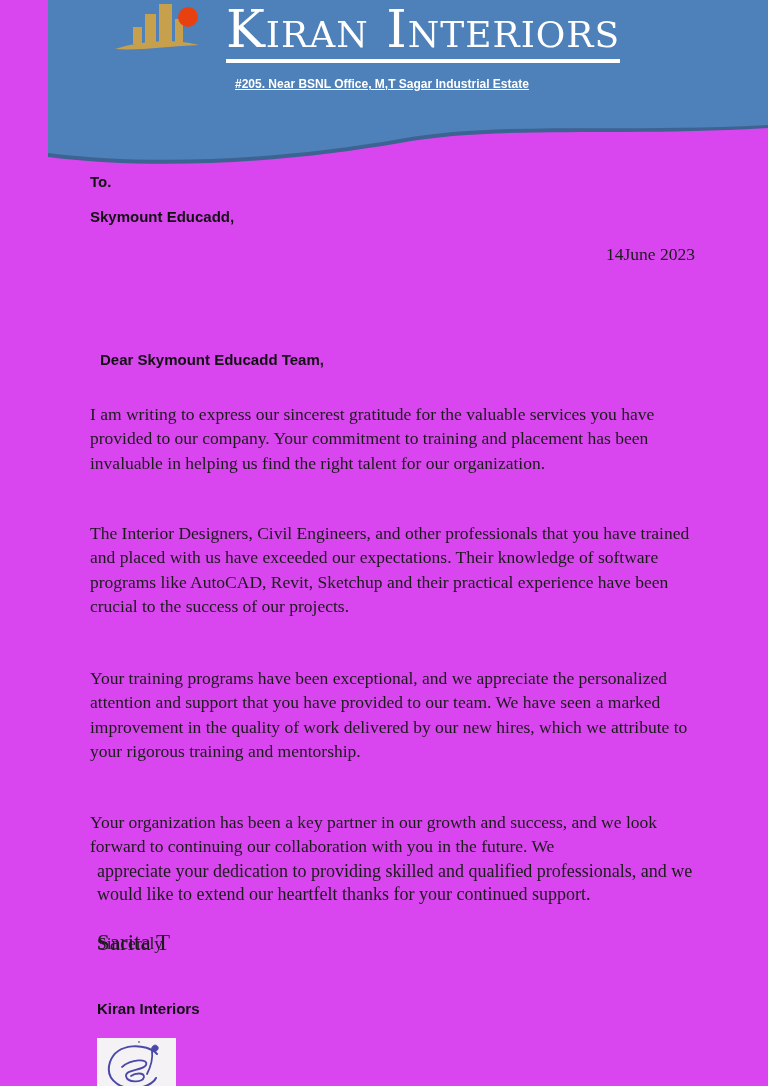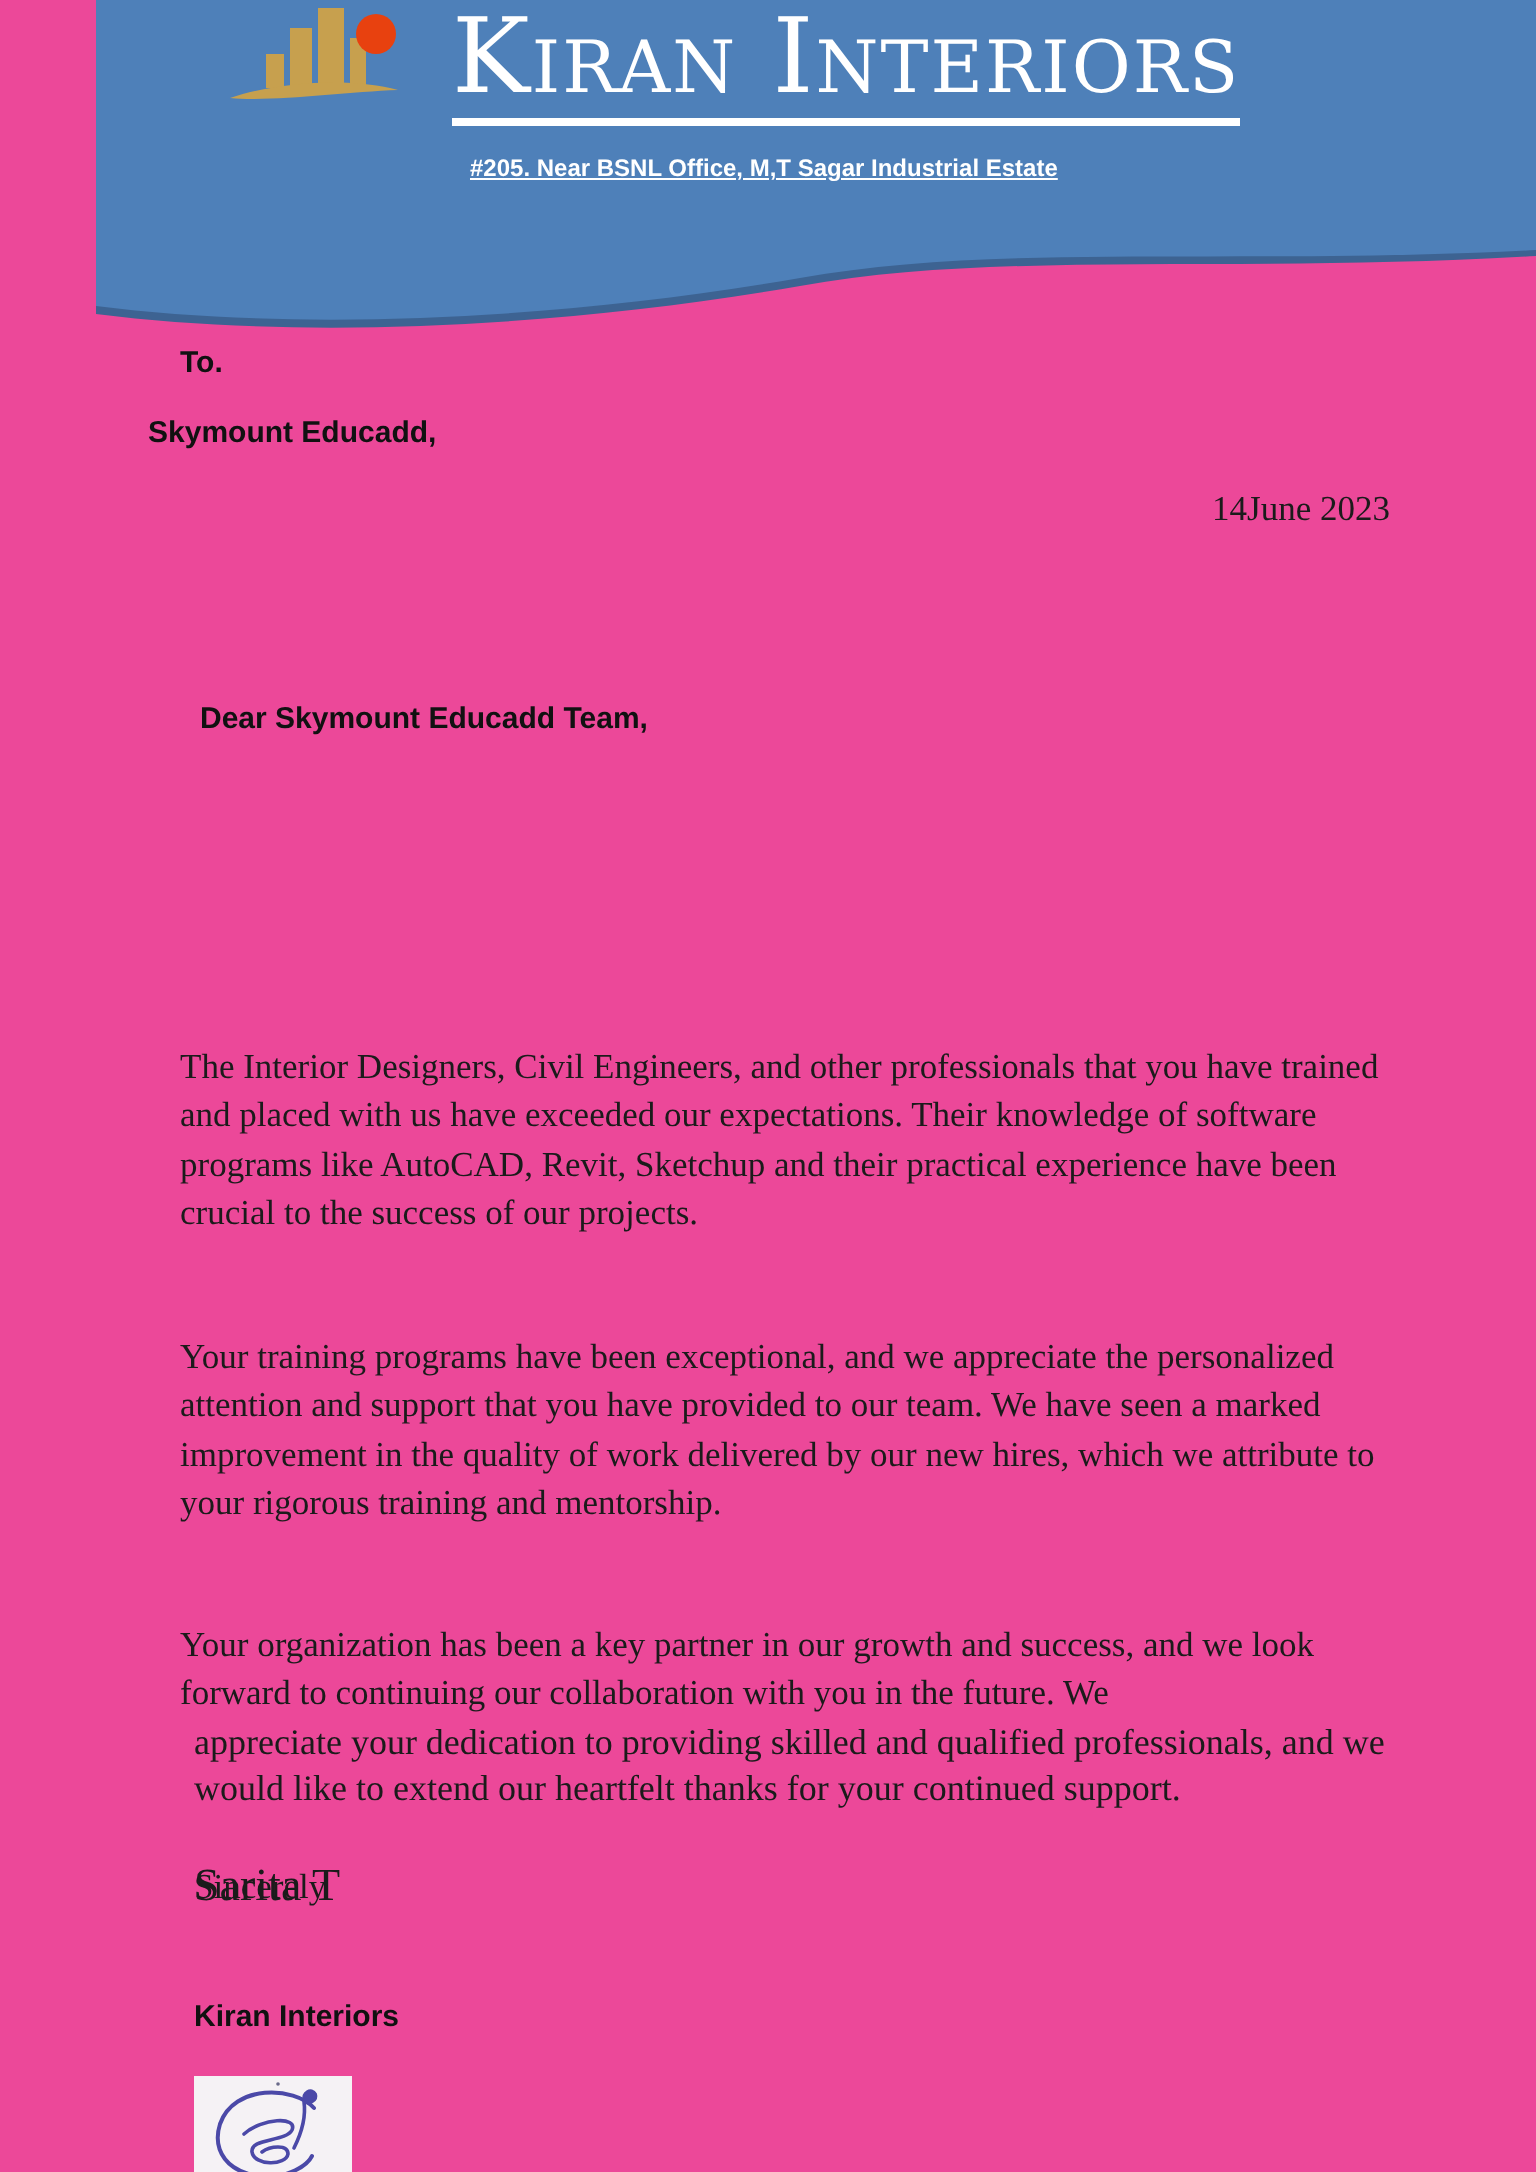--- a/index.html
+++ b/index.html
@@ -1,21 +1,21 @@
 <!DOCTYPE html>
 <html><head>
 <meta charset="utf-8">
 <style>
   * { box-sizing: border-box; }
   html, body { margin: 0; padding: 0; background: #ffffff; }
   .page {
     position: relative;
     width: 768px;
     height: 1086px;
-    background: #ec4899;
+    background: #d946ef;
     overflow: hidden;
     font-family: "Liberation Serif", serif;
     color: #1b1b1b;
   }
 
   
   .banner-svg { position: absolute; top: 0; left: 0; display: block; }
 
   .company-title {
     position: absolute;
@@ -47,21 +47,21 @@
   
   .bold-sans {
     font-family: "Liberation Sans", sans-serif;
     font-weight: bold;
     font-size: 15px;
     color: #111111;
   }
   .abs { position: absolute; }
 
   .to-label        { top: 173px; left: 90px; }
-  .recipient       { top: 208px; left: 74px; }
+  .recipient       { top: 208px; left: 90px; }
   .date            { top: 244px; right: 73px; font-size: 17.5px; }
   .salutation      { top: 351px; left: 100px; }
 
   .para {
     left: 90px;
     width: 614px;
     font-size: 17.5px;
     line-height: 24.5px;
     text-align: left;
   }
@@ -111,20 +111,21 @@
   <div class="address-line">#205. Near BSNL Office, M,T Sagar Industrial Estate</div>
 
   <div class="abs to-label bold-sans">To.</div>
 
   <div class="abs recipient bold-sans">Skymount Educadd,</div>
 
   <div class="abs date">14June 2023</div>
 
   <div class="abs salutation bold-sans">Dear Skymount Educadd Team,</div>
 
+  <p class="abs para para-1">I am writing to express our sincerest gratitude for the valuable services you have provided to our company. Your commitment to training and placement has been invaluable in helping us find the right talent for our organization.</p>
 
   <p class="abs para para-3">Your training programs have been exceptional, and we appreciate the personalized attention and support that you have provided to our team. We have seen a marked improvement in the quality of work delivered by our new hires, which we attribute to your rigorous training and mentorship.</p>
 
   <p class="abs para para-2">The Interior Designers, Civil Engineers, and other professionals that you have trained and placed with us have exceeded our expectations. Their knowledge of software programs like AutoCAD, Revit, Sketchup and their practical experience have been crucial to the success of our projects.</p>
 
   <p class="abs para para-4a">Your organization has been a key partner in our growth and success, and we look forward to continuing our collaboration with you in the future. We</p>
 
   <p class="abs para para-4b">appreciate your dedication to providing skilled and qualified professionals, and we would like to extend our heartfelt thanks for your continued support.</p>
 
   <div class="abs closing">Sincerely</div>

